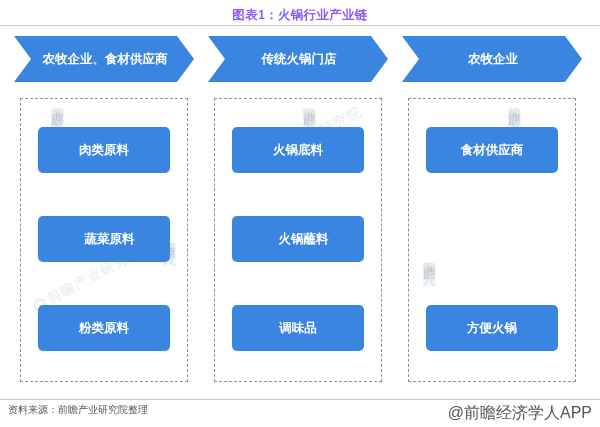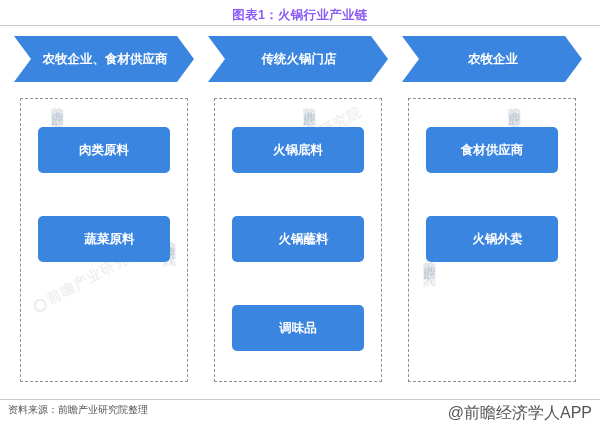--- a/index.html
+++ b/index.html
@@ -193,20 +193,23 @@
       <div class="arrow two-line">
         <span class="arrow-label">农牧企业、食材供应商</span>
       </div>
       <div class="dashed-box"></div>
       <div class="item item-0">
         <span>肉类原料</span>
       </div>
       <div class="item item-1">
         <span>蔬菜原料</span>
       </div>
+      <div class="item item-2">
+        <span>粉类原料</span>
+      </div>
     </div>
 
     <div class="col col-1">
       <div class="arrow">
         <span class="arrow-label">传统火锅门店</span>
       </div>
       <div class="dashed-box"></div>
       <div class="item item-1">
         <span>火锅蘸料</span>
       </div>
@@ -219,22 +222,22 @@
     </div>
 
     <div class="col col-2">
       <div class="arrow">
         <span class="arrow-label">农牧企业</span>
       </div>
       <div class="dashed-box"></div>
       <div class="item item-0">
         <span>食材供应商</span>
       </div>
-      <div class="item item-1">
-        <span>火锅外卖</span>
+      <div class="item item-2">
+        <span>方便火锅</span>
       </div>
     </div>
 
   </div>
 
   <div class="footer-rule"></div>
   <div class="footer-source">资料来源：前瞻产业研究院整理</div>
   <div class="footer-brand">@前瞻经济学人APP</div>
 
 </div>

